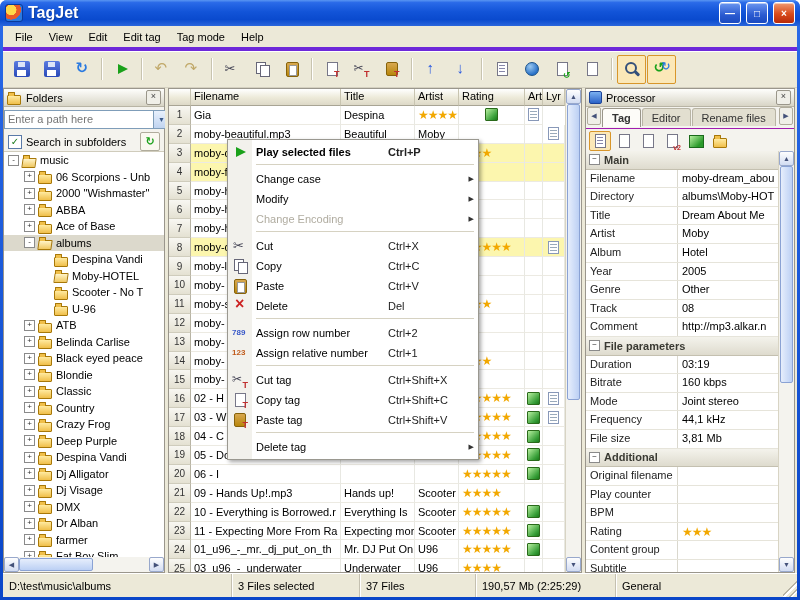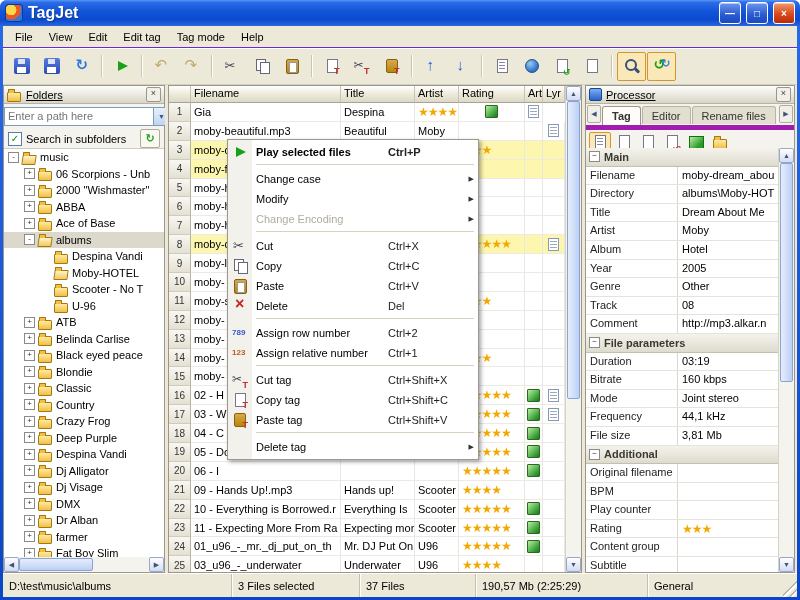--- a/index.html
+++ b/index.html
@@ -12,21 +12,21 @@
   .app-icon{width:16px;height:16px;border-radius:3px;flex:none;
     background:radial-gradient(circle at 32% 30%,#ffd84a 0 34%,#e85a2a 35% 62%,#2a7ae0 63%);border:1px solid #0a3a9a;}
   .title-text{color:#fff;font-weight:bold;font-size:16px;text-shadow:1px 1px 1px #0a3a9a;flex:1;}
   .winbtn{width:20px;height:20px;border-radius:3px;border:1px solid #fff;color:#fff;font-weight:bold;
     display:flex;align-items:center;justify-content:center;font-size:10px;
     background:linear-gradient(#6a96f0,#2a5ad0 60%,#1a4ac0);box-shadow:inset 0 1px 0 rgba(255,255,255,.5);}
   .winbtn.close{background:linear-gradient(#f09a72,#d84a1a 55%,#b82a0a);}
   
   .chrome{position:absolute;left:3px;right:3px;top:26px;bottom:3px;background:#ece9d8;
     display:flex;flex-direction:column;}
-  .menubar{height:21px;display:flex;align-items:center;padding:0 4px;border-bottom:1px solid #6d28d9;flex:none;}
+  .menubar{height:21px;display:flex;align-items:center;padding:0 4px;border-bottom:4px solid #6d28d9;flex:none;}
   .mbar-item{padding:2px 8px;}
   .toolbar{height:36px;display:flex;align-items:center;padding:0 4px;gap:1px;
     border-bottom:1px solid #d4d0c0;box-shadow:inset 0 1px 0 #fff;flex:none;}
   .tbtn{width:27px;height:27px;display:flex;align-items:center;justify-content:center;
     border:1px solid transparent;border-radius:2px;flex:none;}
   .tbtn.pressed{border-color:#d8962a;background:#fbe8b8;}
   .tbtn.sep{width:7px;height:26px;}
   .tbtn.sep::before{content:"";width:1px;height:22px;background:#c8c4b0;border-right:1px solid #fff;margin:auto;}
   
   .icx{position:relative;display:inline-block;width:16px;height:16px;flex:none;}
@@ -76,21 +76,21 @@
   
   .main{flex:1;position:relative;background:#ece9d8;}
   .panel{position:absolute;top:0;bottom:0;border:1px solid #9a968c;background:#fff;box-sizing:border-box;}
   .folders{left:0;width:162px;background:#f4f3ee;}
   .split{position:absolute;top:0;bottom:0;width:3px;background:#ece9d8;}
   .split1{left:162px;} .split2{left:579px;}
   .filepanel{left:165px;width:414px;}
   .processor{left:582px;right:2px;background:#f4f3ee;}
   .phead{display:flex;align-items:center;gap:4px;height:17px;padding:0 3px;
     background:linear-gradient(#fefefc,#d8d5c6);border-bottom:1px solid #b8b4a4;}
-  .phead .ttl{flex:1;overflow:hidden;white-space:nowrap;text-decoration:underline;}
+  .phead .ttl{flex:1;overflow:hidden;white-space:nowrap;}
   .xbtn{width:13px;height:13px;border:1px solid #9a968a;background:#f0efe8;border-radius:2px;color:#444;
     font-size:9px;line-height:11px;text-align:center;flex:none;}
   .fp-ic{position:relative;width:16px;height:13px;flex:none;}
   .pp-ic{width:11px;height:11px;flex:none;background:linear-gradient(#7ab0f0,#2a62c8);border:1px solid #1a4298;border-radius:2px;}
   
   .fp-search{height:24px;display:flex;align-items:center;padding:0 0;gap:2px;}
   .combo{display:flex;flex:1;height:19px;border:1px solid #7f9db9;background:#fff;box-sizing:border-box;}
   .combo input{flex:1;min-width:0;border:none;outline:none;font-size:11px;padding:1px 3px;
     font-family:"Liberation Sans","DejaVu Sans",sans-serif;}
   .combo-arrow{width:15px;background:linear-gradient(#e8f0fc,#c0d4f0);border-left:1px solid #7f9db9;
@@ -146,21 +146,21 @@
   .c-rating{color:#f2a800;font-size:12px;letter-spacing:-1px;}
   .c-icon{justify-content:center;padding:0 1px;}
   .art-ic{display:none;width:11px;height:11px;background:linear-gradient(135deg,#b8f0a0,#3aa03a 70%,#1a7a1a);
     border:1px solid #2a6a1a;border-radius:1px;}
   .art-ic.show{display:inline-block;}
   .lyr-ic{display:none;width:9px;height:11px;background:#fff;border:1px solid #8898b8;position:relative;}
   .lyr-ic.show{display:inline-block;}
   .lyr-ic.show::before{content:"";position:absolute;left:1px;right:1px;top:2px;height:7px;
     background:repeating-linear-gradient(#9aaabb 0 1px,transparent 1px 3px);}
   
-  .ptabs{height:21px;display:flex;align-items:center;gap:1px;padding:0 1px;border-bottom:5px solid #a21caf;}
+  .ptabs{height:21px;display:flex;align-items:flex-start;gap:1px;padding:0 1px;border-bottom:1px solid #a21caf;}
   .ptab-arrow{width:12px;height:16px;display:flex;align-items:center;justify-content:center;font-size:7px;
     color:#44527a;border:1px solid #b0ac9c;background:#f0efe8;border-radius:2px;margin-bottom:1px;}
   .ptab-arrow.right{margin-left:auto;}
   .ptab-list{display:flex;align-items:flex-end;gap:1px;}
   .ptab{padding:3px 9px 2px;border:1px solid #b8b4a4;border-bottom:none;border-radius:3px 3px 0 0;
     background:#e2dfd0;color:#333;}
   .ptab.active{background:#fdfcf8;font-weight:bold;position:relative;top:1px;padding-bottom:3px;
     border-color:#9a968a;}
   .ptools{height:24px;display:flex;align-items:center;gap:2px;padding:0 3px;border-bottom:1px solid #c8c4b4;}
   .ptool{width:22px;height:20px;border:1px solid transparent;border-radius:2px;background:none;
@@ -175,21 +175,21 @@
   .pfrow{display:grid;grid-template-columns:92px 1fr;height:18.6px;border-bottom:1px solid #e6e4da;box-sizing:border-box;}
   .pflabel{padding:2px 4px;border-right:1px solid #dad8ce;color:#222;overflow:hidden;white-space:nowrap;}
   .pfvalue{padding:2px 4px;overflow:hidden;white-space:nowrap;}
   .pfvalue.gold{color:#f2a800;font-size:12px;letter-spacing:-1px;}
   
   .statusbar{height:23px;flex:none;display:flex;align-items:stretch;background:#ece9d8;
     border-top:1px solid #fff;font-size:11px;}
   .sseg{display:flex;align-items:center;padding:0 6px;border-left:1px solid #c4c0b0;
     box-shadow:inset 1px 0 0 #fff;overflow:hidden;white-space:nowrap;box-sizing:border-box;}
   .sseg:first-child{border-left:none;box-shadow:none;}
-  .seg-path{width:228px;} .seg-sel{width:128px;} .seg-files{width:116px;} .seg-size{width:172px;} .seg-mode{flex:1;}
+  .seg-path{width:228px;} .seg-sel{width:128px;} .seg-files{width:116px;} .seg-size{width:140px;} .seg-mode{flex:1;}
   .grip{width:14px;background:linear-gradient(135deg,transparent 0 55%,#b8b4a4 55% 62%,#fff 62% 68%,
     transparent 68% 76%,#b8b4a4 76% 83%,#fff 83% 89%,transparent 89%);}
   
   .cmenu{position:absolute;left:227px;top:139px;width:252px;background:linear-gradient(90deg,#f2f1ec 0 24px,#fff 24px);
     border:1px solid #9a9890;box-shadow:2px 2px 4px rgba(0,0,0,.35);padding:2px;z-index:10;box-sizing:border-box;}
   .mi{display:grid;grid-template-columns:24px 1fr 76px 10px;align-items:center;height:20px;padding:0 2px;}
   .mi.bold{font-weight:bold;}
   .mi.dis{color:#b0aca0;}
   .mi.dis .icx{opacity:.4;}
   .mi.sep{height:5px;display:block;padding:0;}
@@ -970,26 +970,26 @@
                 <span>Additional</span>
               </div>
               <div class="pfields">
 
                   <div class="pfrow">
                     <div class="pflabel">Original filename</div>
                     <div class="pfvalue"></div>
                   </div>
 
                   <div class="pfrow">
+                    <div class="pflabel">Play counter</div>
+                    <div class="pfvalue"></div>
+                  </div>
+
+                  <div class="pfrow">
                     <div class="pflabel">BPM</div>
-                    <div class="pfvalue"></div>
-                  </div>
-
-                  <div class="pfrow">
-                    <div class="pflabel">Play counter</div>
                     <div class="pfvalue"></div>
                   </div>
 
                   <div class="pfrow">
                     <div class="pflabel">Rating</div>
                     <div class="pfvalue gold">★★★</div>
                   </div>
 
                   <div class="pfrow">
                     <div class="pflabel">Content group</div>

